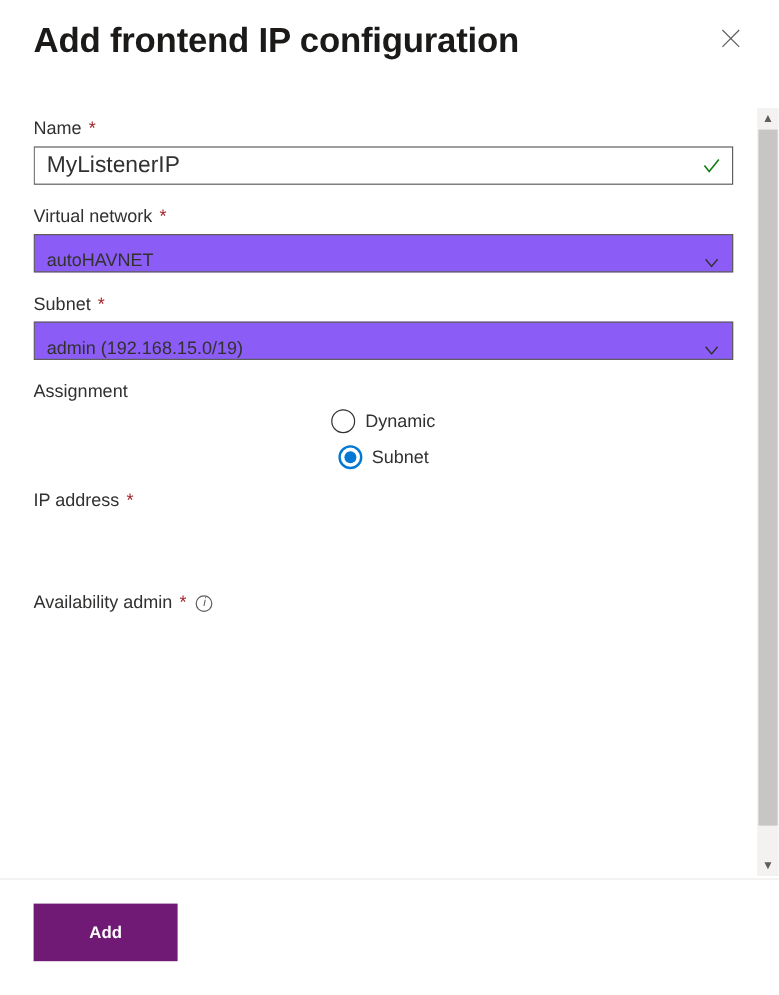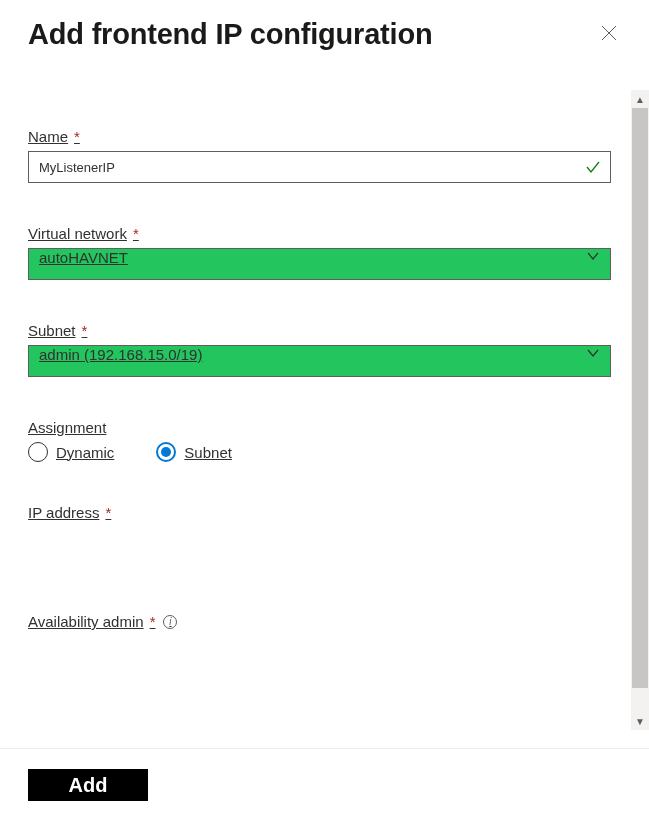--- a/index.html
+++ b/index.html
@@ -18,21 +18,21 @@
     }
     .panel {
       padding: 18px 28px 0 28px;
       height: 100%;
       position: relative;
     }
     .header {
       display: flex;
       align-items: center;
       justify-content: space-between;
-      margin-bottom: 77px;
+      margin-bottom: 48px;
     }
     .header h1 {
       font-size: 29px;
       font-weight: 600;
       color: #1b1a19;
       letter-spacing: -0.2px;
     }
     .close-btn {
       width: 24px;
       height: 24px;
@@ -45,22 +45,21 @@
     .close-btn svg {
       width: 16px;
       height: 16px;
     }
     .scroll-area {
       height: 630px;
       overflow-y: auto;
       padding-right: 10px;
     }
     .field-group {
-      margin-bottom: 42px;
-      text-decoration: underline;
+      margin-bottom: 18px;
     }
     .field-label {
       font-size: 15px;
       color: #323130;
       margin-bottom: 6px;
       display: flex;
       align-items: center;
       gap: 4px;
     }
     .required {
@@ -79,21 +78,21 @@
       color: #605e5c;
       margin-left: 4px;
       font-style: italic;
       line-height: 1;
     }
     .text-input {
       width: 100%;
       height: 32px;
       border: 1px solid #605e5c;
       padding: 0 34px 0 10px;
-      font-size: 13px;
+      font-size: 19px;
       color: #323130;
       outline: none;
       position: relative;
       background: #fff;
     }
     .text-input.valid-border {
       border: 1px solid #605e5c;
     }
     .text-input.focused {
       border: 2px solid #0078d4;
@@ -114,41 +113,42 @@
     .check-icon svg {
       width: 16px;
       height: 16px;
       display: block;
     }
     .select-box {
       width: 100%;
       height: 32px;
       border: 1px solid #605e5c;
       display: flex;
-      align-items: flex-start;
+      align-items: flex-end;
       justify-content: space-between;
       padding: 0 10px;
       font-size: 15px;
       color: #323130;
-      background: #22c55e;
+      background: #8b5cf6;
       cursor: pointer;
     }
     .select-box .chevron-icon {
       color: #323130;
     }
     .chevron-icon svg {
       width: 14px;
       height: 14px;
       display:block;
     }
     .radio-row {
       display: flex;
       align-items: center;
-      gap: 42px;
+      gap: 10px;
       margin-top: 6px;
+      flex-direction: column;
     }
     .radio-option {
       display: flex;
       align-items: center;
       gap: 8px;
       cursor: pointer;
       font-size: 15px;
     }
     .radio-circle {
       width: 20px;
@@ -171,26 +171,26 @@
     .footer {
       position: absolute;
       bottom: 0;
       left: 0;
       right: 0;
       padding: 20px 28px 28px 28px;
       background: #fff;
       border-top: 1px solid #edebe9;
     }
     .add-button {
-      background: #000000;
+      background: #701a75;
       color: #ffffff;
       border: none;
-      height: 32px;
+      height: 48px;
       width: 120px;
-      font-size: 20px;
+      font-size: 14px;
       font-weight: 600;
       cursor: pointer;
     }
     .scrollbar-track {
       position: absolute;
       right: 0;
       top: 90px;
       width: 18px;
       height: 640px;
       background: #f3f2f1;

